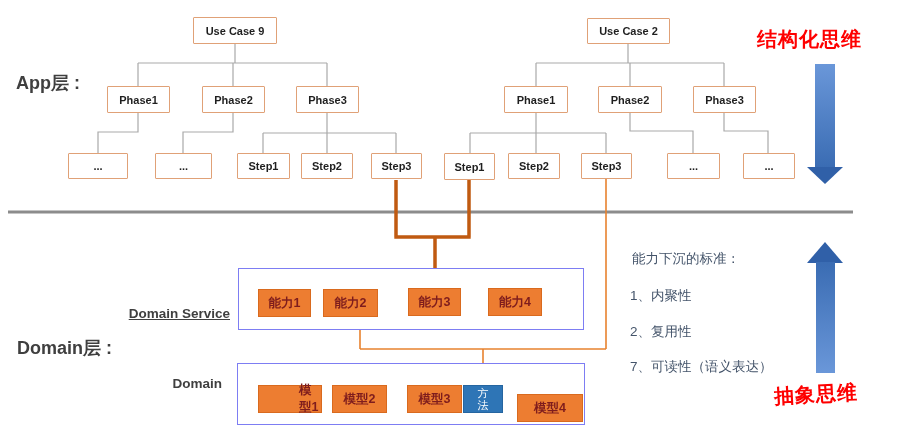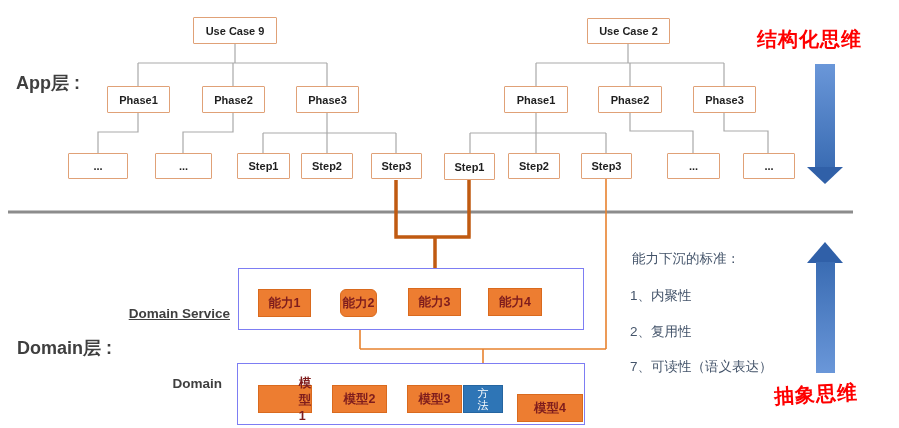--- a/index.html
+++ b/index.html
@@ -106,27 +106,27 @@
   <div class="red-title" style="left:774px; top:381px; transform:rotate(-3deg);">抽象思维</div>
 
   <div class="arrow-shaft-down"></div>
   <div class="arrow-head-down"></div>
   <div class="arrow-head-up"></div>
   <div class="arrow-shaft-up"></div>
 
   <div class="sub-label" style="left:100px; top:306px; width:130px;text-decoration:underline;">Domain Service</div>
   <div class="container-box" style="left:238px; top:268px; width:346px; height:62px;"></div>
   <div class="chip" style="left:258px; top:289px; width:53px;">能力1</div>
-  <div class="chip" style="left:340px; top:289px; width:37px;border-radius:6px;">能力2</div>
+  <div class="chip" style="left:323px; top:289px; width:55px;">能力2</div>
   <div class="chip" style="left:408px; top:288px; width:53px;">能力3</div>
   <div class="chip" style="left:488px; top:288px; width:54px;">能力4</div>
 
   <div class="sub-label" style="left:100px; top:376px; width:122px;">Domain</div>
   <div class="container-box" style="left:237px; top:363px; width:348px; height:62px;"></div>
-  <div class="chip" style="left:258px; top:385px; width:54px;padding-left:40px;">模型1</div>
+  <div class="chip" style="left:258px; top:385px; width:64px;padding-left:40px;">模型1</div>
   <div class="chip" style="left:332px; top:385px; width:55px;">模型2</div>
   <div class="chip" style="left:407px; top:385px; width:55px;">模型3</div>
   <div class="chip-blue" style="left:463px; top:385px; width:40px;">
     <span class="stack">方法</span>
   </div>
   <div class="chip" style="left:517px; top:394px; width:66px;">模型4</div>
 
   <div class="criteria" style="left:632px; top:250px;">能力下沉的标准：</div>
   <div class="criteria" style="left:630px; top:287px;">1、内聚性</div>
   <div class="criteria" style="left:630px; top:323px;">2、复用性</div>

